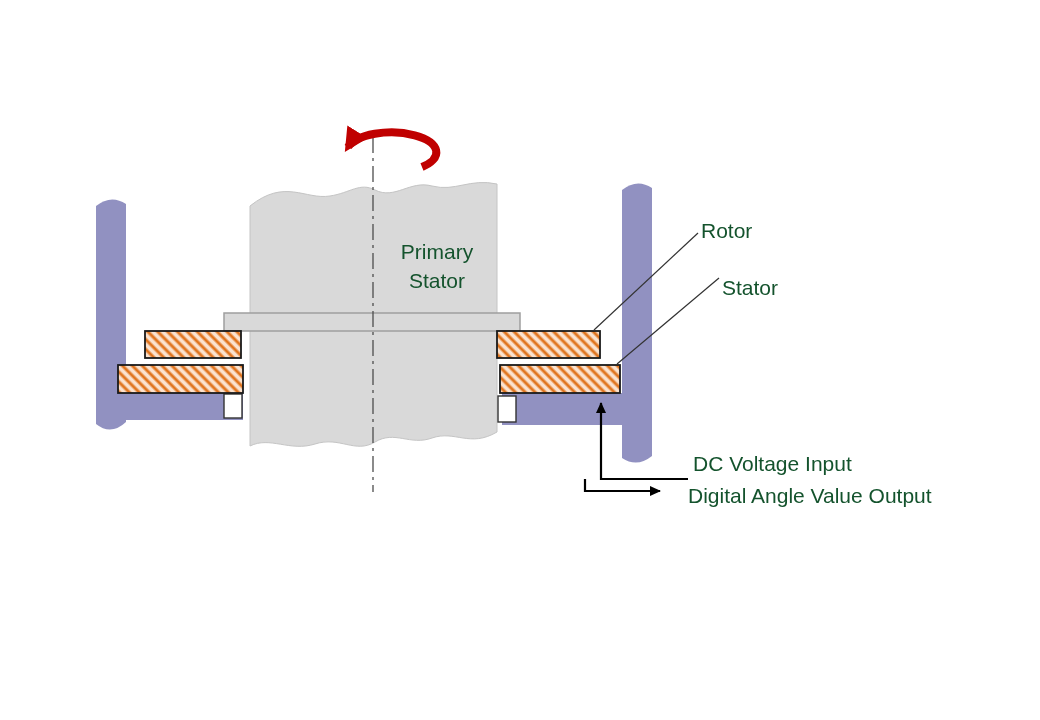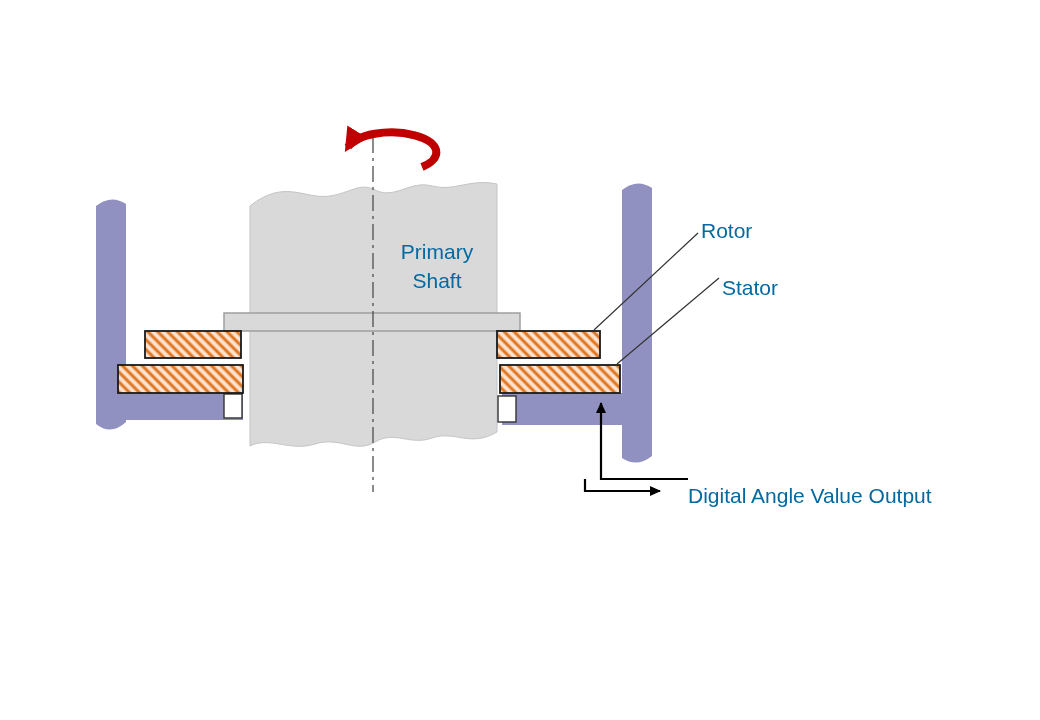--- a/index.html
+++ b/index.html
@@ -14,21 +14,21 @@
   #stage{
     position:relative;
     width:1040px;height:720px;
     background:#ffffff;
     font-family:"Liberation Sans", sans-serif;
     overflow:hidden;
   }
   #diagram-svg{position:absolute;left:0;top:0;}
   .lbl{
     position:absolute;
-    color:#0369a1;
+    color:#14532d;
     font-size:21px;
     line-height:29px;
     white-space:nowrap;
   }
   .lbl.center{text-align:center;white-space:normal;}
 </style>
 </head>
 <body>
 
 <div id="stage">
@@ -81,22 +81,23 @@
     <path d="M 422 167 A 45 20 0 1 0 348 147" fill="none" style="stroke:var(--arrow-red)" stroke-width="8" marker-end="url(#arrowRed)"></path>
 
     <line x1="698" y1="233" x2="594" y2="330" stroke="#333" stroke-width="1.2"></line>
     <line x1="719" y1="278" x2="617" y2="364" stroke="#333" stroke-width="1.2"></line>
 
     <path d="M 688 479 L 601 479 L 601 403" fill="none" stroke="#000" stroke-width="2.2" marker-end="url(#arrowBlack)"></path>
 
     <path d="M 585 479 L 585 491 L 660 491" fill="none" stroke="#000" stroke-width="2.2" marker-end="url(#arrowBlack)"></path>
   </svg>
 
-  <div class="lbl center" style="left:382px;top:237px;width:110px;">Primary Shaft</div>
+  <div class="lbl center" style="left:382px;top:237px;width:110px;">Primary Stator</div>
 
   <div class="lbl" style="left:701px;top:216px;">Rotor</div>
 
   <div class="lbl" style="left:722px;top:273px;">Stator</div>
 
+  <div class="lbl" style="left:693px;top:449px;">DC Voltage Input</div>
 
   <div class="lbl" style="left:688px;top:481px;">Digital Angle Value Output</div>
 
 </div>
 
 </body></html>

